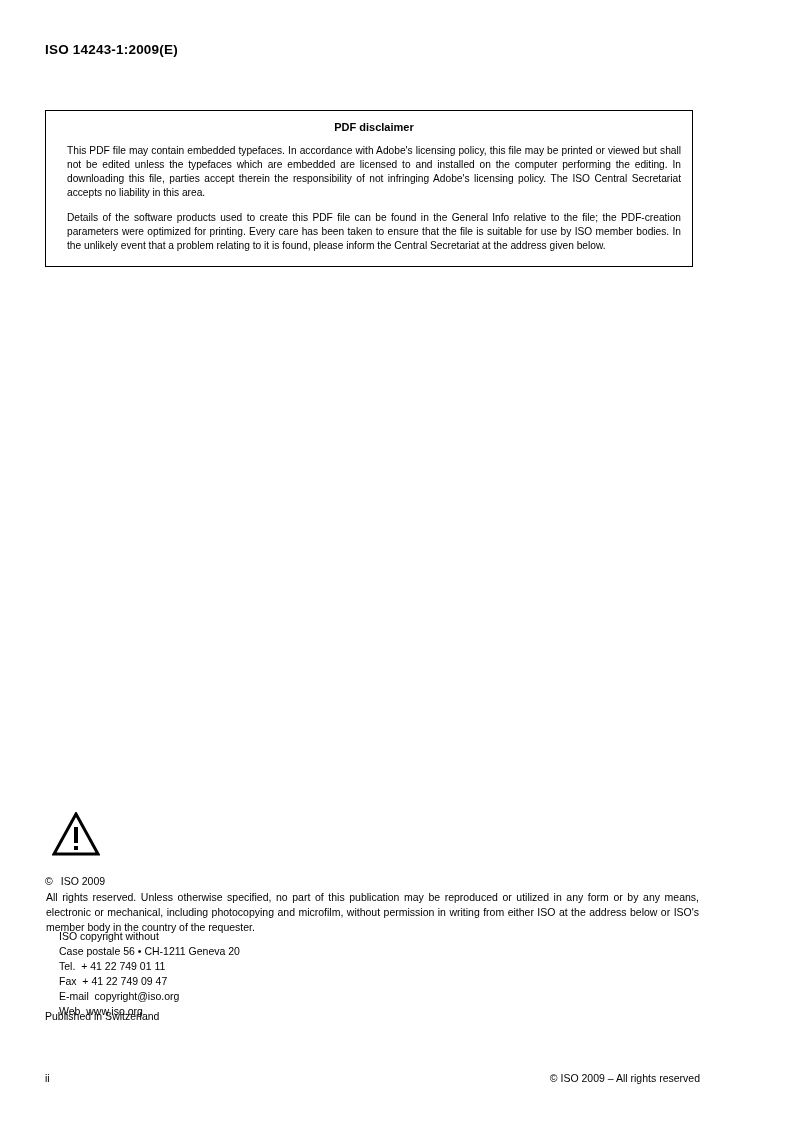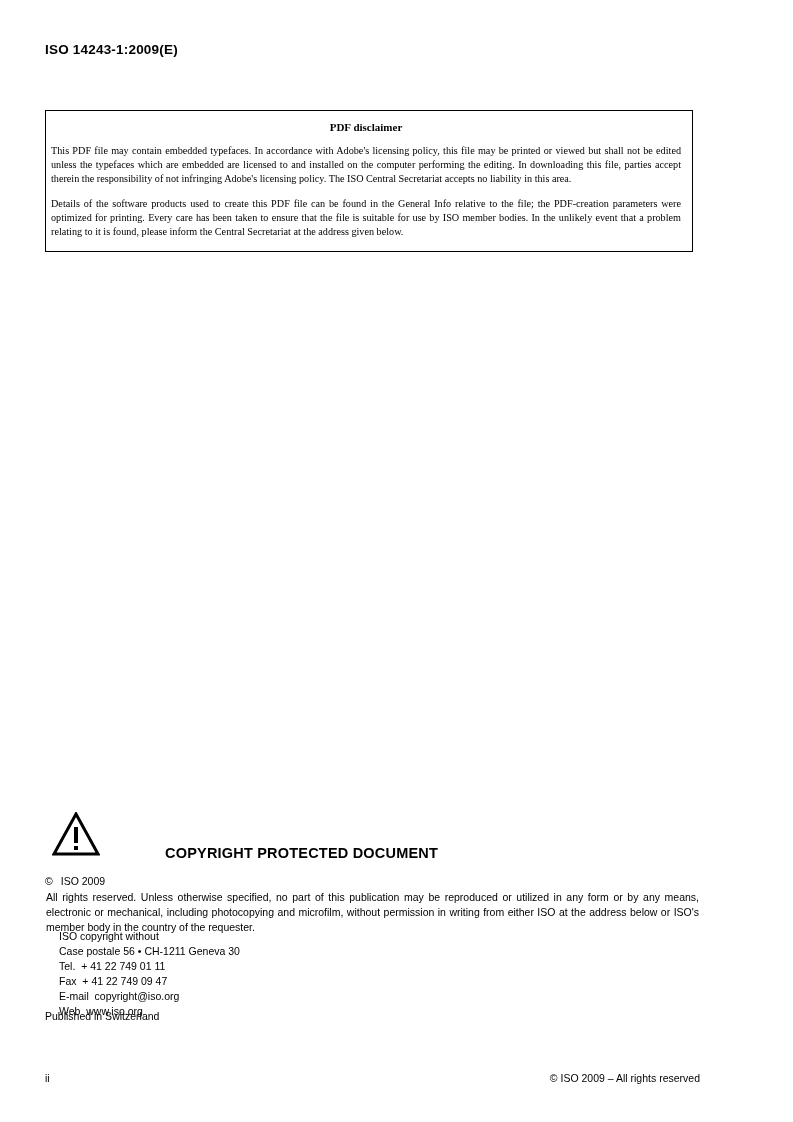--- a/index.html
+++ b/index.html
@@ -30,22 +30,21 @@
     font-weight: bold;
     letter-spacing: 0.2px;
   }
   .disclaimer-box {
     position: absolute;
     left: 45px;
     top: 110px;
     width: 648px;
     border: 1px solid #000;
     box-sizing: border-box;
-    padding: 10px 11px 12px 5px;
-    font-family: Liberation Serif, serif;
+    padding: 10px 11px 12px 21px;
   }
   .disclaimer-title {
     text-align: center;
     font-size: 11px;
     font-weight: bold;
     margin-bottom: 11px;
   }
   .disclaimer-para {
     font-size: 10.2px;
     line-height: 1.38;
@@ -135,30 +134,29 @@
     <p class="disclaimer-para">This PDF file may contain embedded typefaces. In accordance with Adobe's licensing policy, this file may be printed or viewed but shall not be edited unless the typefaces which are embedded are licensed to and installed on the computer performing the editing. In downloading this file, parties accept therein the responsibility of not infringing Adobe's licensing policy. The ISO Central Secretariat accepts no liability in this area.</p>
     <p class="disclaimer-para">Details of the software products used to create this PDF file can be found in the General Info relative to the file; the PDF-creation parameters were optimized for printing. Every care has been taken to ensure that the file is suitable for use by ISO member bodies. In the unlikely event that a problem relating to it is found, please inform the Central Secretariat at the address given below.</p>
   </div>
 
   <div class="warn-wrap">
     <svg class="warn-triangle" width="48" height="44" viewBox="0 0 48 44">
       <polygon points="24,2 46,42 2,42" fill="#ffffff" stroke="#000000" stroke-width="3" stroke-linejoin="miter"></polygon>
       <rect x="22" y="15" width="4" height="16" fill="#000000"></rect>
       <rect x="22" y="34" width="4" height="4" fill="#000000"></rect>
     </svg>
-    <div class="copyright-heading">COPYRIGHT PROTECTED DOCUMENT</div>
   </div>
 
   <div class="copy-year"><span class="symbol">©</span><span>ISO 2009</span></div>
 
   <div class="rights-para">All rights reserved. Unless otherwise specified, no part of this publication may be reproduced or utilized in any form or by any means, electronic or mechanical, including photocopying and microfilm, without permission in writing from either ISO at the address below or ISO's member body in the country of the requester.</div>
 
   <div class="contact-block">
     <div>ISO copyright without</div>
-    <div>Case postale 56 • CH-1211 Geneva 30</div>
+    <div>Case postale 56 • CH-1211 Geneva 20</div>
     <div>Tel.  + 41 22 749 01 11</div>
     <div>Fax  + 41 22 749 09 47</div>
     <div>E-mail  copyright@iso.org</div>
     <div>Web  www.iso.org</div>
   </div>
 
   <div class="published">Published in Switzerland</div>
 
   <div class="footer-left">ii</div>
   <div class="footer-right">© ISO 2009 – All rights reserved</div>

